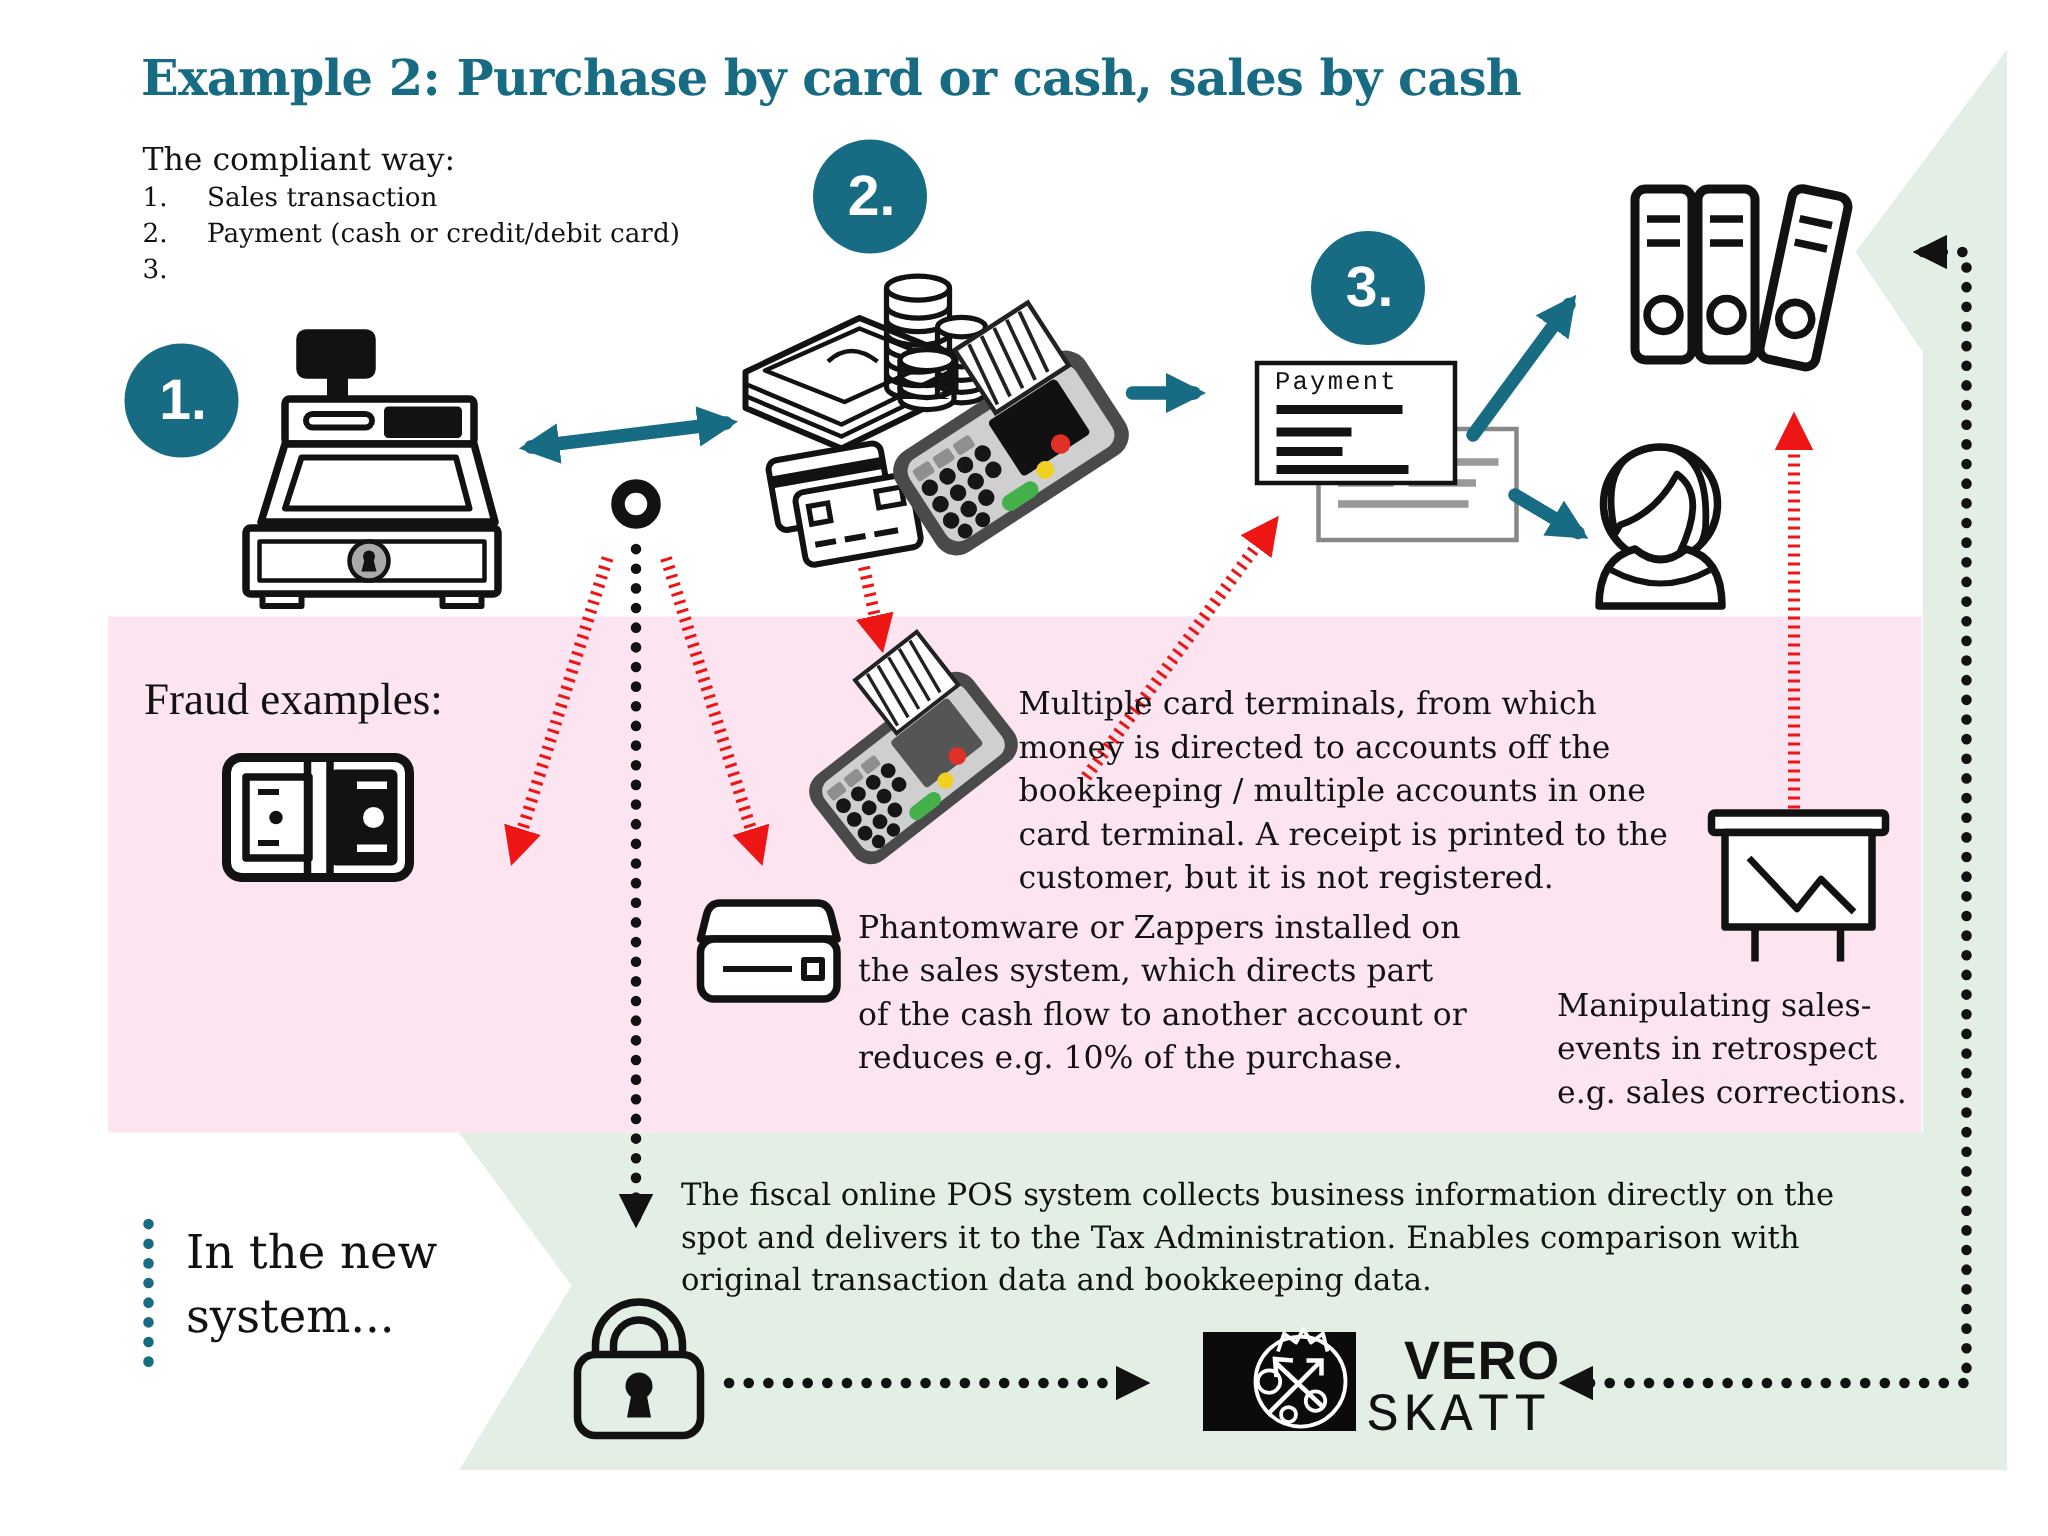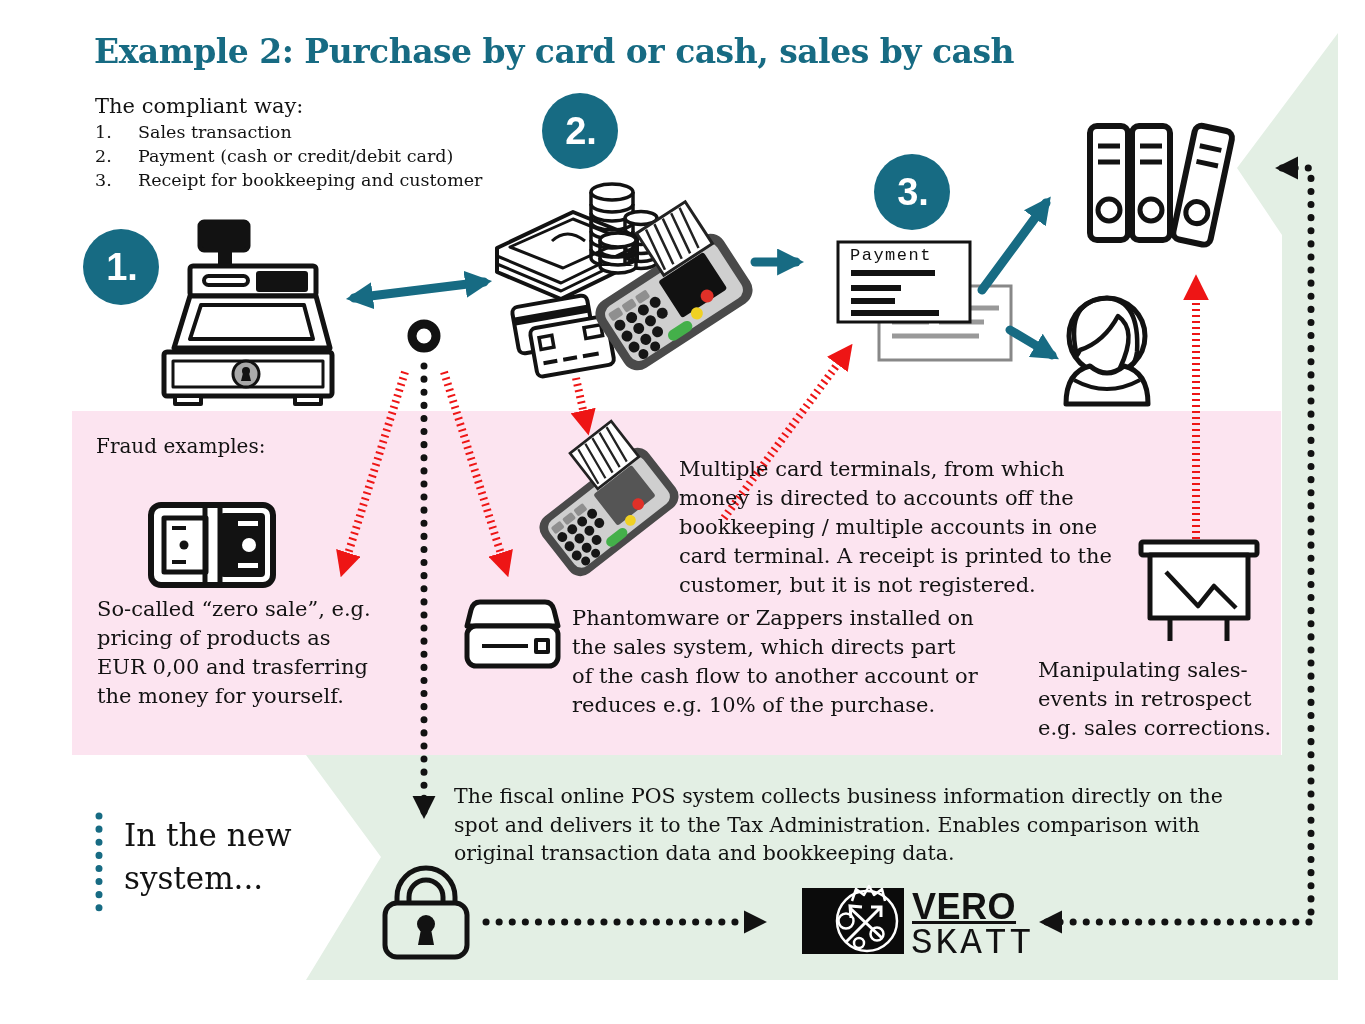--- a/index.html
+++ b/index.html
@@ -287,50 +287,45 @@
     <div class="step">
       <span class="num">1.</span>
       <span>Sales transaction</span>
     </div>
     <div class="step">
       <span class="num">2.</span>
       <span>Payment (cash or credit/debit card)</span>
     </div>
     <div class="step">
       <span class="num">3.</span>
-      <span>Receipt for bookkeeping and customer</span>
     </div>
   </div>
 
   <div class="badge" style="left:59px;top:229px;">1.</div>
   <div class="badge" style="left:518px;top:93px;">2.</div>
   <div class="badge" style="left:850px;top:154px;">3.</div>
 
   <div class="t mono" style="left:826px;top:246px;">Payment</div>
 
-  <div class="t h2" style="left:72px;top:434px;font-size:20px;">Fraud examples:</div>
-  <div class="t body21" style="left:73px;top:595px;">So-called “zero sale”, e.g.
-pricing of products as
-EUR 0,00 and trasferring
-the money for yourself.</div>
+  <div class="t h2" style="left:72px;top:450px;font-size:30px;font-family:Liberation Serif, serif;">Fraud examples:</div>
   <div class="t body21" style="left:655px;top:455px;">Multiple card terminals, from which
 money is directed to accounts off the
 bookkeeping / multiple accounts in one
 card terminal. A receipt is printed to the
 customer, but it is not registered.</div>
   <div class="t body21" style="left:548px;top:604px;">Phantomware or Zappers installed on
 the sales system, which directs part
 of the cash flow to another account or
 reduces e.g. 10% of the purchase.</div>
   <div class="t newsys" style="left:100px;top:814px;">In the new
 system...</div>
 
   <div class="t body21" style="left:1014px;top:656px;">Manipulating sales-
 events in retrospect
 e.g. sales corrections.</div>
   <div class="t desc" style="left:430px;top:782px;">The fiscal online POS system collects business information directly on the
 spot and delivers it to the Tax Administration. Enables comparison with
 original transaction data and bookkeeping data.</div>
 
-  <div class="t logo1" style="left:888px;top:886px;text-decoration:underline;">VERO</div>
+  <div class="t logo1" style="left:912px;top:886px;">VERO</div>
   <div class="t logo2" style="left:887px;top:923px;">SKATT</div>
 
 </div>
 
 </body></html>

